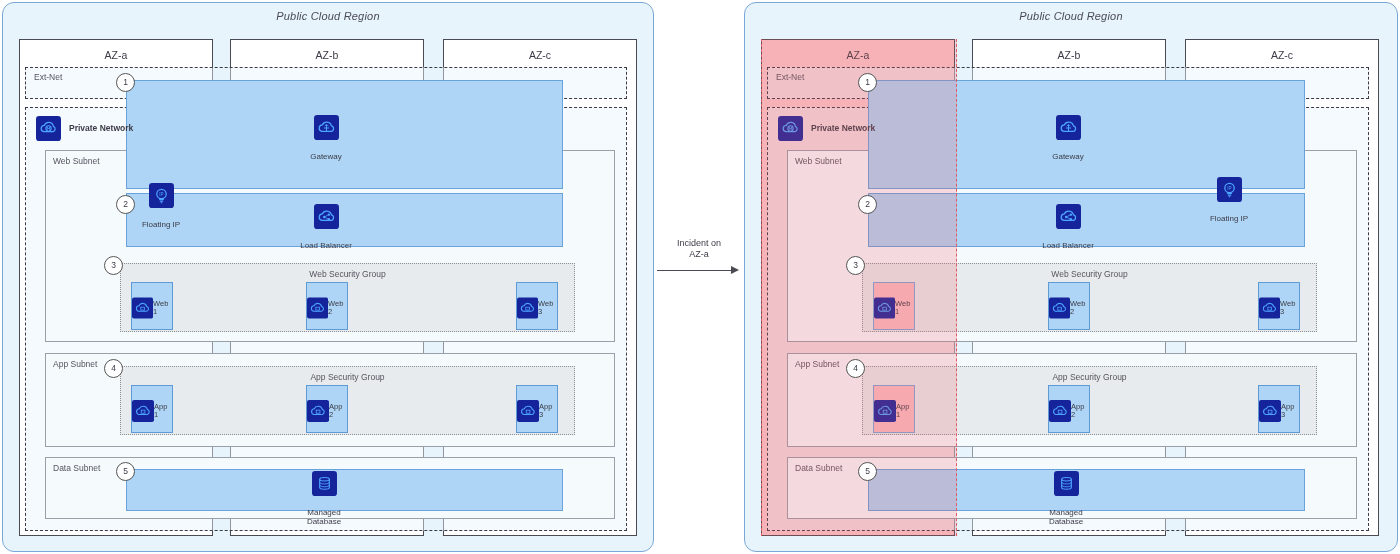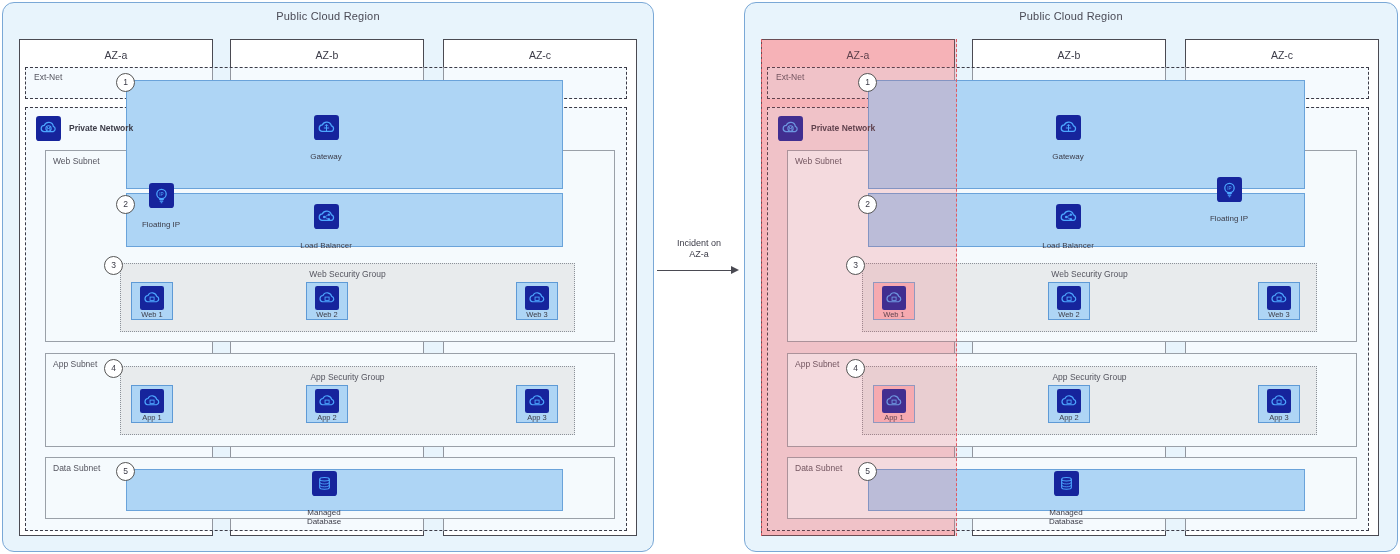--- a/index.html
+++ b/index.html
@@ -11,21 +11,21 @@
   .panel{
     position:absolute;top:2px;height:550px;
     background:#e8f4fc;border:1.5px solid #7aa8d6;border-radius:12px;
     box-sizing:border-box;
   }
   #panel-left{left:2px;width:652px;}
   #panel-right{left:744px;width:654px;}
 
   .region-title{
     position:absolute;top:7px;left:0;right:0;text-align:center;
-    font-size:11px;color:#4a4a55;letter-spacing:.2px;
+    font-size:11px;color:#4a4a55;letter-spacing:.2px;font-style:italic;
   }
 
   
   .az-col{
     position:absolute;top:36px;height:497px;
     background:#ffffff;border:1.5px solid #4a4a52;box-sizing:border-box;
   }
   .az-col.az-fail{background:#f8c9cc;border-color:#4a4a52;}
   .az-label{
     position:absolute;top:9px;left:0;right:0;text-align:center;
@@ -63,23 +63,23 @@
     position:absolute;border:1.4px dotted #8b9199;box-sizing:border-box;
     background:rgba(229,231,234,.85);z-index:6;
   }
   .secgroup-label{
     position:absolute;top:5px;left:0;right:0;text-align:center;
     font-size:8.5px;color:#55555f;
   }
 
   
   .node{
-    position:absolute;width:42px;height:38px;z-index:8;
+    position:absolute;width:42px;height:48px;z-index:8;
     background:#aed5f5;border:1.3px solid #5e9ad6;box-sizing:border-box;
-    display:flex;flex-direction:column;align-items:center;justify-content:flex-start;
+    display:flex;flex-direction:row;align-items:center;justify-content:flex-start;
     padding-top:3px;
   }
   .node.down{background:#f8bfc4;border-color:#7aa8d6;}
   .node .glyph{width:24px;height:24px;}
   .node .cap{font-size:7.5px;color:#3b3b47;margin-top:1px;line-height:8px;}
 
   
   .svc{position:absolute;z-index:8;text-align:center;width:64px;}
   .svc .glyph{width:25px;height:25px;display:inline-block;}
   .svc .cap{display:block;font-size:8px;color:#3b3b47;margin-top:8px;line-height:9px;}

